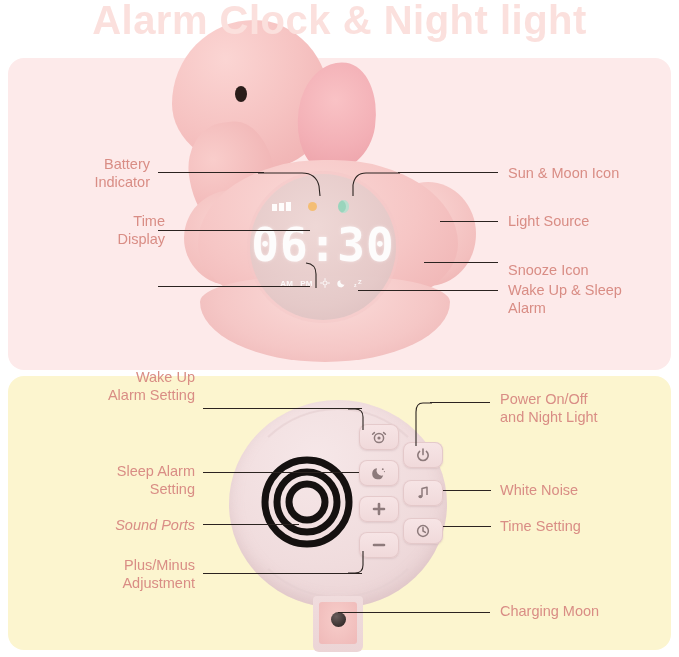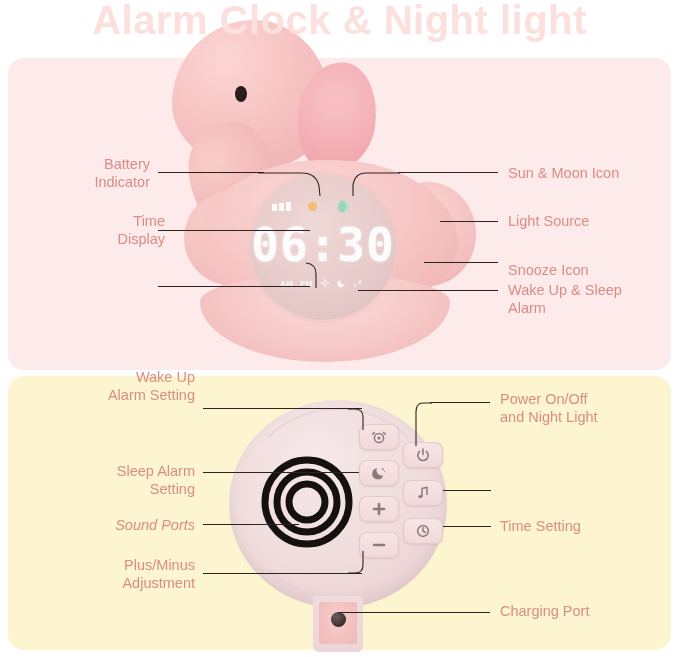--- a/index.html
+++ b/index.html
@@ -416,21 +416,22 @@
     <path d="M0,22 L7,22 Q15,22 15,14 L15,0"></path>
   </svg>
 
   <div class="lbl l-align" style="left:500px; top:390px; width:178px;">Power On/Off
 and Night Light</div>
   <div class="lead" style="left:430px; top:402px; width:60px;"></div>
   <svg class="lead-svg" style="left:420px; top:402px;" width="26" height="46">
     <path d="M12,1 L3,1 Q-4,1 -4,10 L-4,44"></path>
   </svg>
 
+  <div class="lbl l-align" style="left:500px; top:481px; width:178px;">White Noise</div>
   <div class="lead" style="left:443px; top:490px; width:48px;"></div>
 
   <div class="lbl l-align" style="left:500px; top:517px; width:178px;">Time Setting</div>
   <div class="lead" style="left:443px; top:526px; width:48px;"></div>
 
-  <div class="lbl l-align" style="left:500px; top:602px; width:178px;">Charging Port</div>
+  <div class="lbl l-align" style="left:500px; top:602px; width:178px;">Charging Moon</div>
   <div class="lead" style="left:338px; top:612px; width:152px;"></div>
 
 </div>
 
 </body></html>

